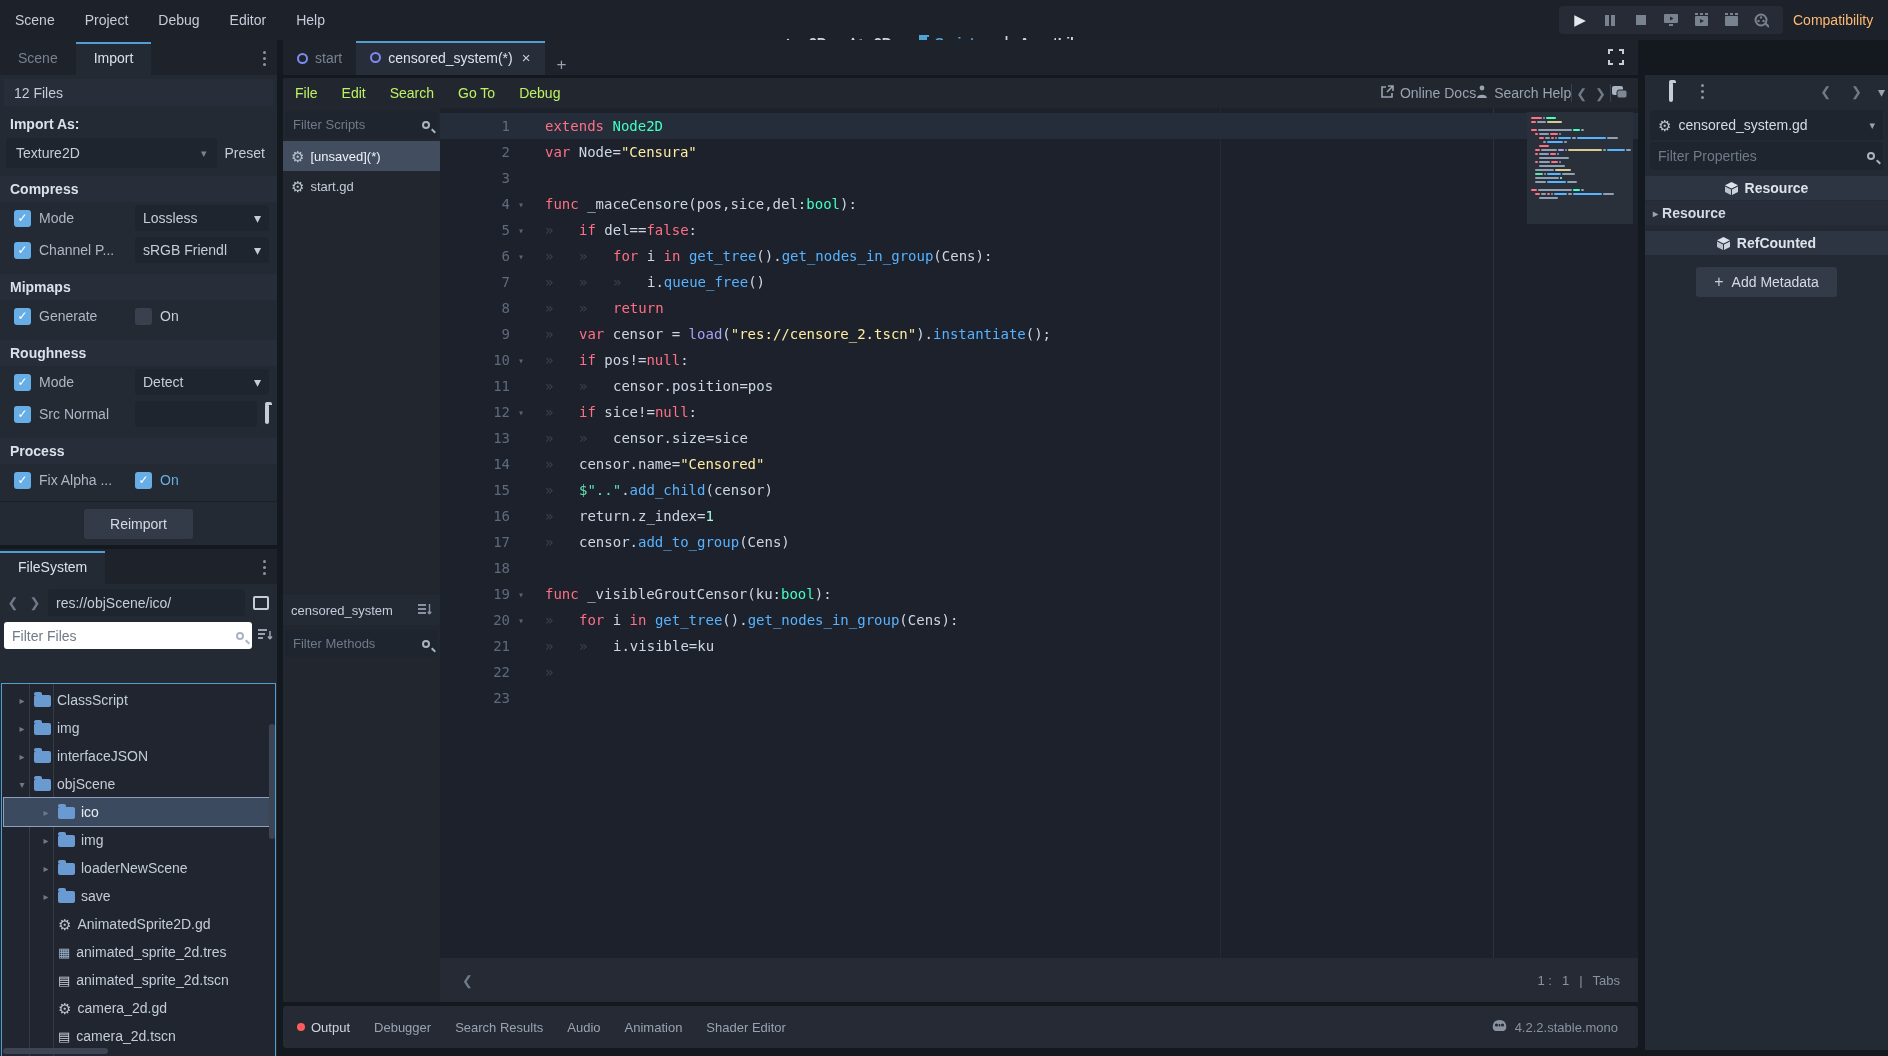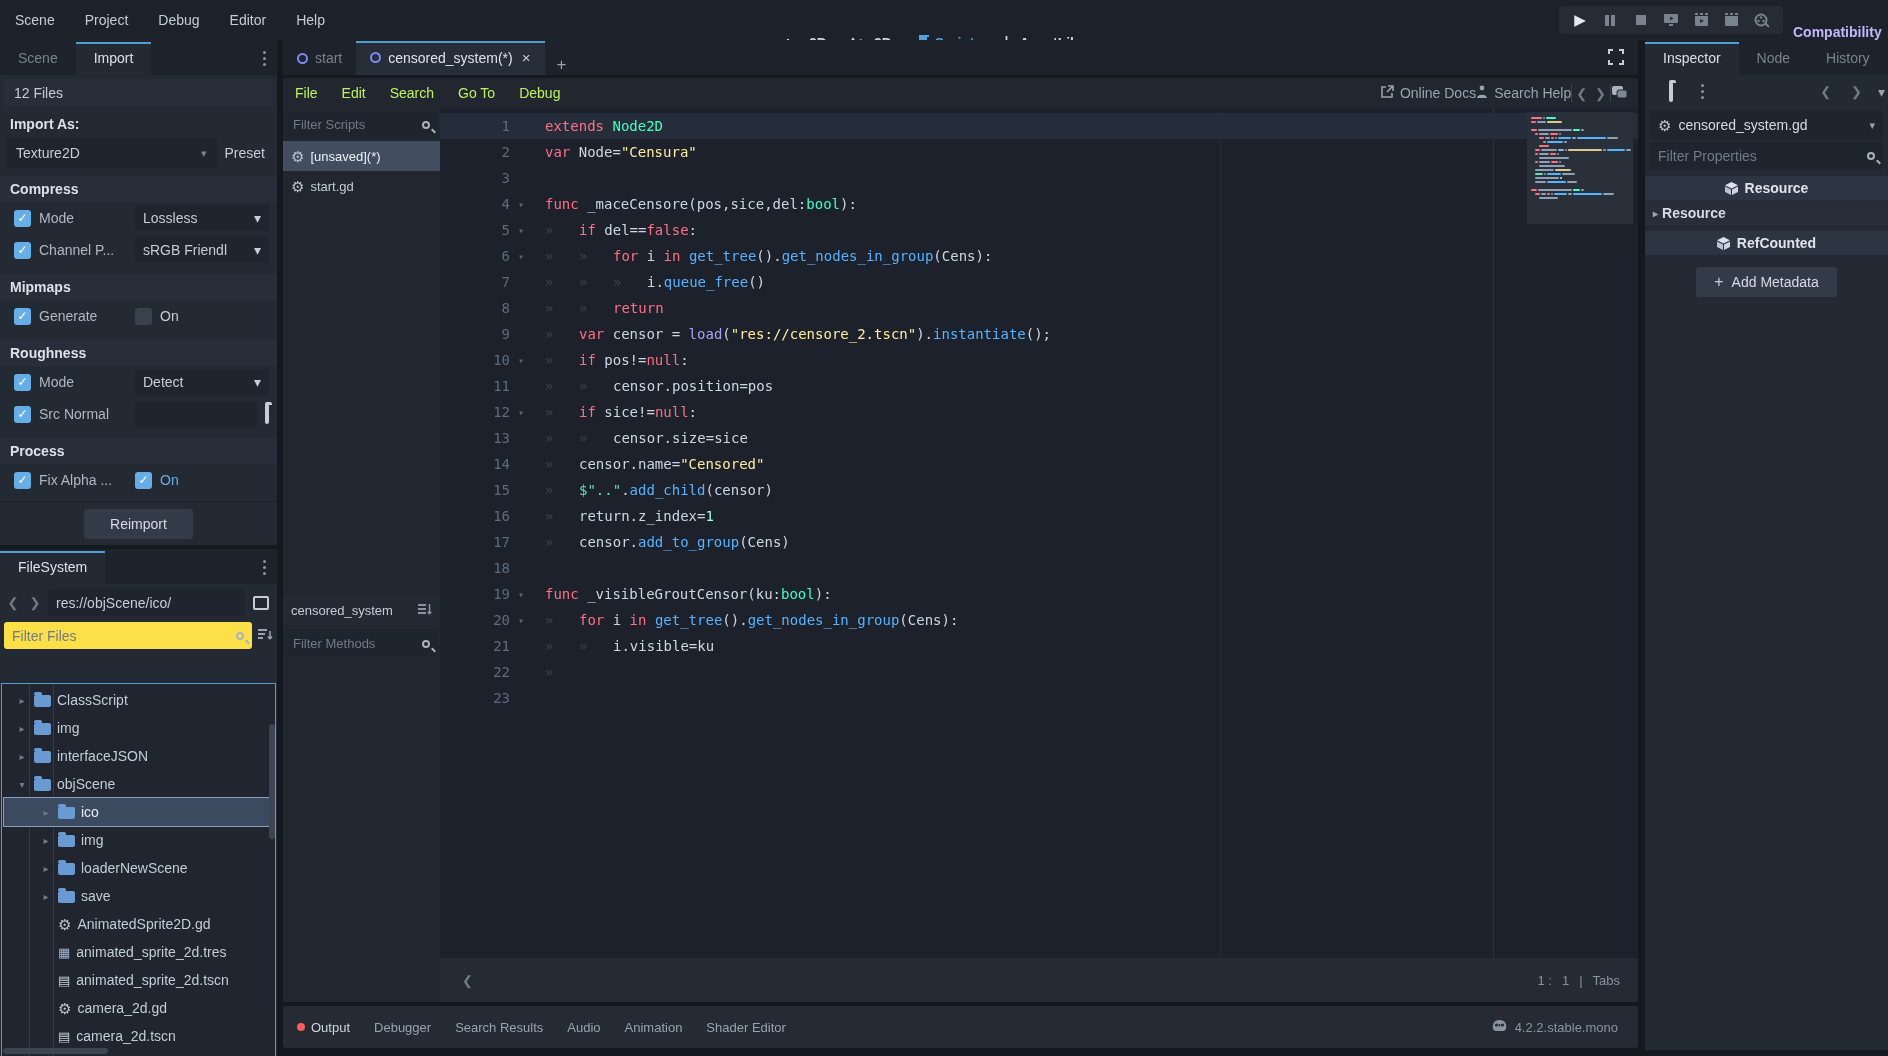--- a/index.html
+++ b/index.html
@@ -16,21 +16,21 @@
   .menu-item { padding:0 15px; color:#c6cdd8; cursor:default; }
   #ctx-toggles { position:absolute; left:778px; top:0; height:40px; display:flex; align-items:center; gap:8px;margin-top:23px; }
   .ctx-btn { display:flex; align-items:center; gap:6px; padding:4px 8px; color:#cdd4de; font-weight:bold; }
   .ctx-btn.active { color:#53a8dc; }
   .ctx-btn svg { display:block; }
   #play-group { left:1559px; top:6px; width:224px; height:28px; background:#262b35; border-radius:4px; display:flex; align-items:center; justify-content:space-around; padding:0 6px; }
   #play-group .pbtn { display:flex; align-items:center; justify-content:center; width:24px; height:24px; color:#79828f; }
   #play-group .pbtn.play { color:#e4e9ef; font-size:15px; }
   .pausebars { display:inline-block; width:10px; height:11px; border-left:4px solid #79828f; border-right:4px solid #79828f; }
   .stopsq { display:inline-block; width:10px; height:10px; background:#79828f; }
-  #renderer { left:1793px; top:0; height:40px; display:flex; align-items:flex-end; font-weight:bold; color:#c4b5fd; }
+  #renderer { left:1793px; top:0; height:40px; display:flex; align-items:center; font-weight:normal; color:#fdba74; }
 
   
   .tabbar { background:#1d222b; display:flex; align-items:flex-end; height:35px; position:relative; }
   .dtab { padding:8px 18px 9px; color:#79828f; background:transparent; position:relative; }
   .dtab.active { background:#242a34; color:#dbe1e9; }
   .dtab.active::before { content:""; position:absolute; left:0; top:0; right:0; height:2px; background:#4f9fd0; }
   .vdots { width:4px; height:16px; position:relative; margin:0 10px 8px auto; }
   .vdots::before { content:""; position:absolute; left:0; top:0; width:3px; height:3px; border-radius:50%;
       background:#8a93a1; box-shadow:0 6px 0 #8a93a1, 0 12px 0 #8a93a1; }
 
@@ -59,21 +59,21 @@
   .btn { background:#333b49; border-radius:3px; padding:7px 26px; color:#d5dbe4; }
 
   
   #fs-dock { left:0; top:549px; width:277px; height:507px; }
   #fs-body { position:absolute; top:35px; left:0; right:0; bottom:0; background:#242a34; }
   .navrow { display:flex; align-items:center; gap:4px; margin:5px 4px 0; }
   .nav-arrow { color:#707a88; width:18px; text-align:center; font-size:13px; }
   .pathbox { flex:1; height:27px; background:#1f252e; border-radius:3px; display:flex; align-items:center; padding:0 8px; color:#c6cdd8; white-space:nowrap; overflow:hidden; }
   .sq-icon { width:16px; height:14px; border:2px solid #c6cdd8; border-radius:2px; margin:0 4px; }
   .filterrow { display:flex; align-items:center; gap:6px; margin:6px 4px 0; }
-  .searchbox { flex:1; height:27px; background:#fde047; border-radius:3px; display:flex; align-items:center; padding:0 8px; color:#707a88; }
+  .searchbox { flex:1; height:27px; background:#ffffff; border-radius:3px; display:flex; align-items:center; padding:0 8px; color:#707a88; }
   .lens { width:8px; height:8px; border:2px solid #aab3c0; border-radius:50%; position:relative; margin-left:auto; flex:none; }
   .lens::after { content:""; position:absolute; left:7px; top:7px; width:5px; height:2px; background:#aab3c0; transform:rotate(45deg); }
   #fs-tree { position:absolute; left:1px; right:1px; top:99px; height:394px; background:#20252f; border:1px solid #4f9fd0; overflow:hidden; }
   .guide { position:absolute; top:0; bottom:0; width:1px; background:#343c48; }
   .trow { position:absolute; left:2px; right:4px; height:28px; display:flex; align-items:center; gap:6px; color:#c3ccd8; }
   .trow .chev { width:12px; text-align:center; color:#6f7987; font-size:10px; flex:none; }
   .trow.selected { background:#3c4a60; outline:1px solid #8ba1c0; color:#e8edf3; }
   .folder-ic { width:17px; height:12px; background:#699bd2; border-radius:2px; position:relative; flex:none; margin-top:2px; }
   .folder-ic::before { content:""; position:absolute; top:-3px; left:0; width:8px; height:3px; background:#699bd2; border-radius:2px 2px 0 0; }
   .gear-ic { color:#b9c2ce; font-size:15px; line-height:1; flex:none; }
@@ -712,25 +712,20 @@
             <circle cx="11.5" cy="6" r="1.6" fill="#252a34"></circle>
             <rect x="7.7" y="5" width="1.6" height="2.5" fill="#252a34"></rect>
           </svg>
       </span>
       <span>4.2.2.stable.mono</span>
     </div>
   </div>
 </div>
 
 <div id="inspector-dock" class="abs">
-  <div class="tabbar" id="insp-tabbar">
-      <span class="dtab active">Inspector</span>
-      <span class="dtab">Node</span>
-      <span class="dtab">History</span>
-    </div>
   <div id="insp-body">
     <div id="insp-toolbar">
       <span><span class="filepls"><span class="plus-g">+</span></span></span>
       <span><span class="fol-tb"></span></span>
       <span><span class="floppy"></span></span>
       <span class="vdots" style="margin:0;"></span>
       <span class="tb-right">
         <span class="harr">❮</span>
         <span class="harr">❯</span>
         <span class="clip-ic" style="position:static; margin-right:-14px;">▾</span>

